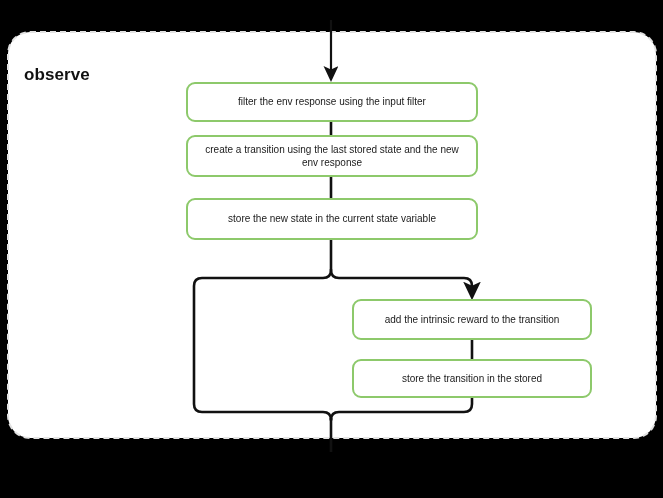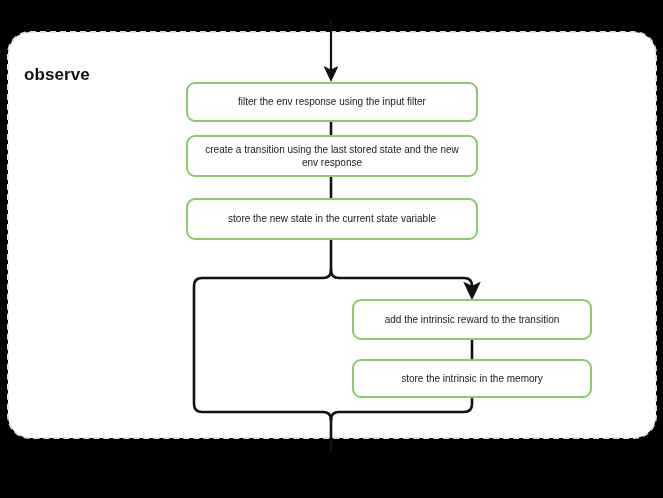--- a/index.html
+++ b/index.html
@@ -165,16 +165,16 @@
   </svg>
 
   <div class="node node-transition">create a transition using the last stored state and the new env response</div>
 
   <div class="node node-filter">filter the env response using the input filter</div>
 
   <div class="node node-store-state">store the new state in the current state variable</div>
 
   <div class="node node-intrinsic">add the intrinsic reward to the transition</div>
 
-  <div class="node node-store-mem">store the intrinsic in the memory</div>
+  <div class="node node-store-mem">store the transition in the stored</div>
 
 
 </div>
 
 </body></html>

